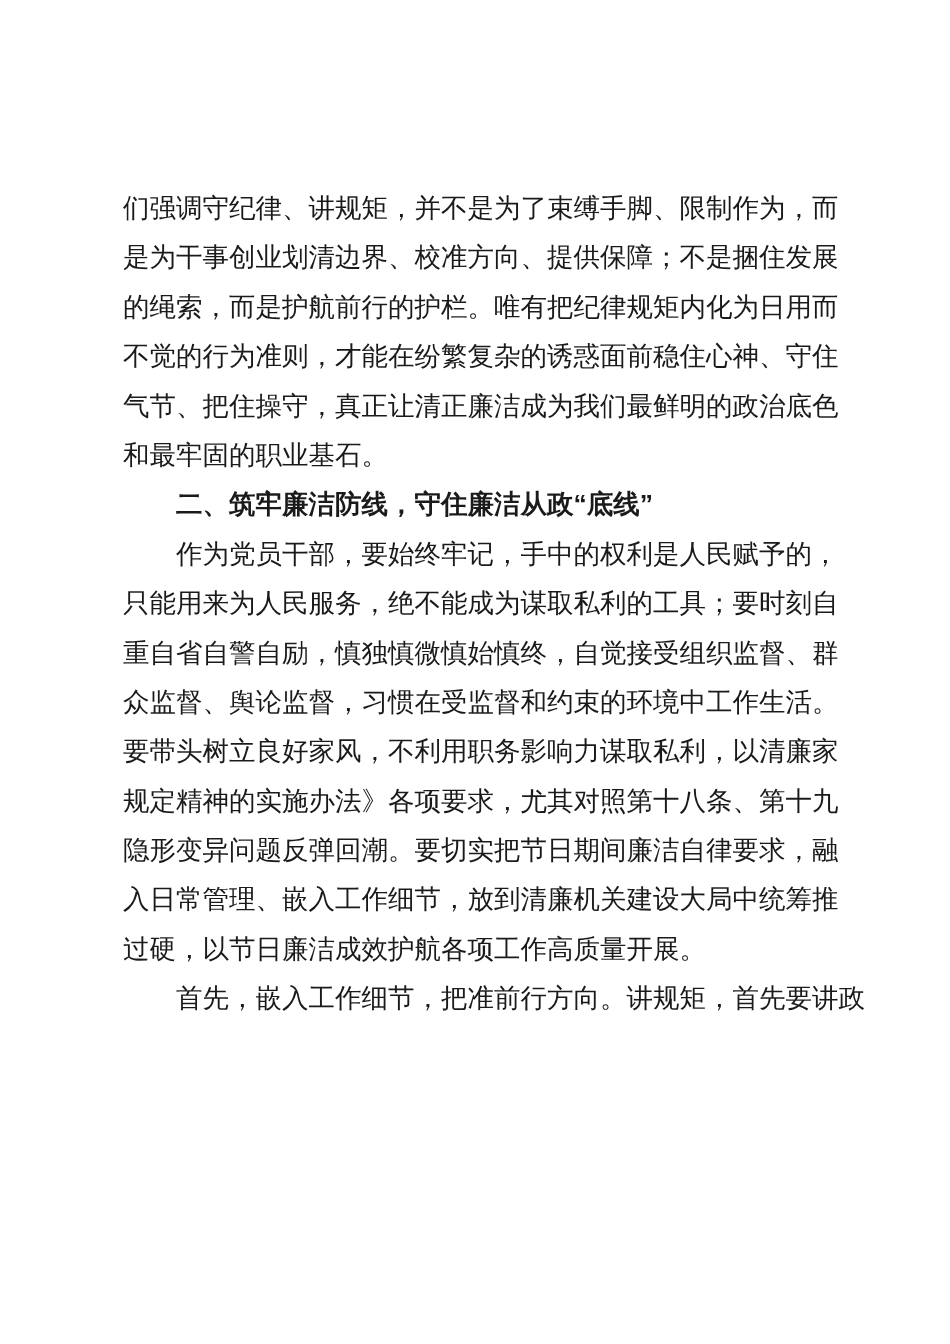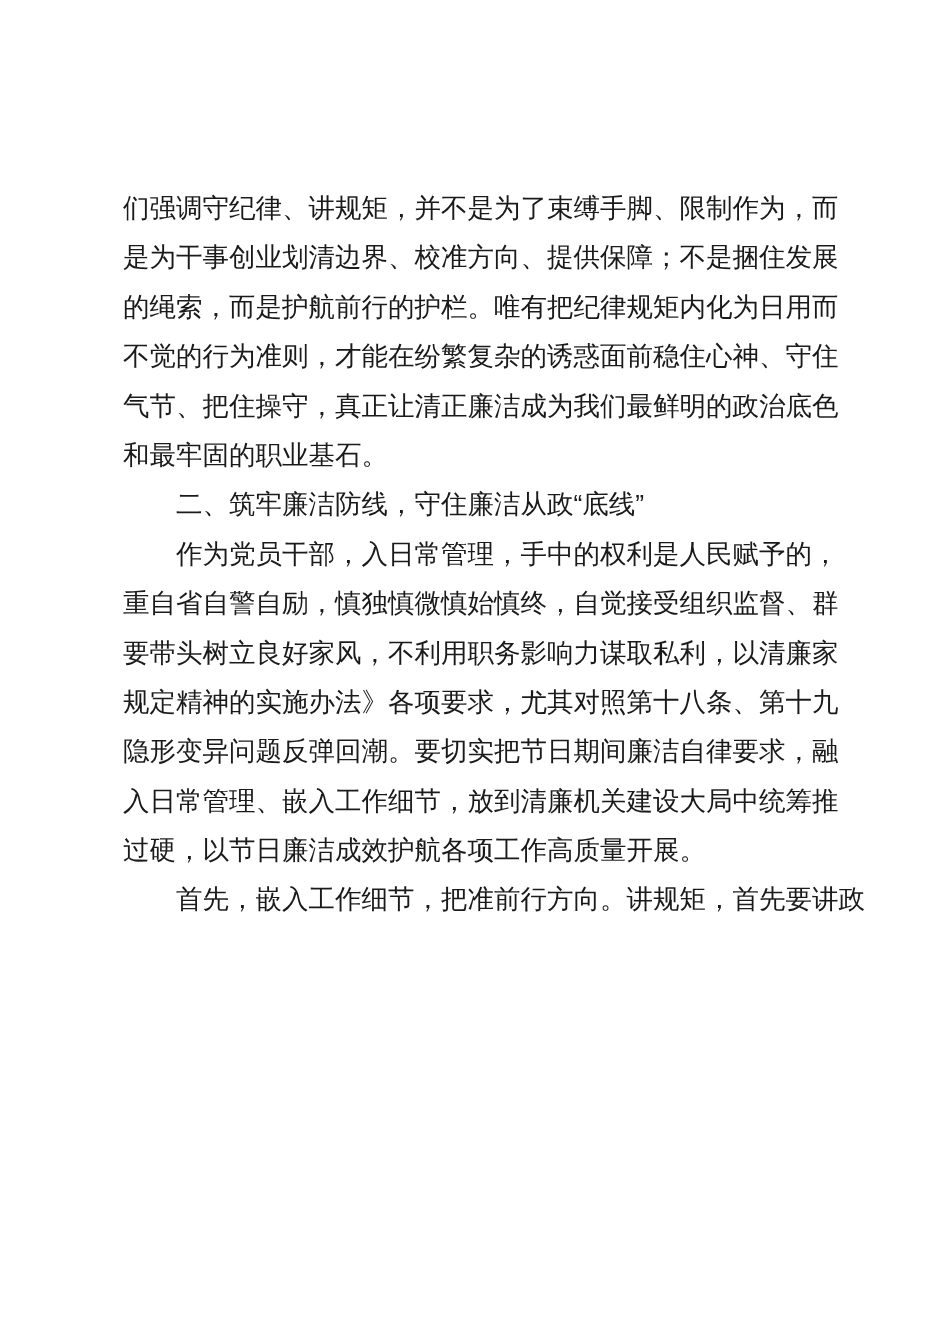--- a/index.html
+++ b/index.html
@@ -27,40 +27,42 @@
     letter-spacing: 0;
   }
   .line {
     height: 49.4px;
     white-space: nowrap;
   }
   .line.indent {
     text-indent: 53px;
   }
   .line.heading {
-    font-weight: 400;
+    font-weight: 700;
   }
 </style>
 </head>
 <body>
 
 <div class="page">
   <div class="textblock">
 
     <div class="line">们强调守纪律、讲规矩，并不是为了束缚手脚、限制作为，而</div>
     <div class="line">是为干事创业划清边界、校准方向、提供保障；不是捆住发展</div>
     <div class="line">的绳索，而是护航前行的护栏。唯有把纪律规矩内化为日用而</div>
     <div class="line">不觉的行为准则，才能在纷繁复杂的诱惑面前稳住心神、守住</div>
     <div class="line">气节、把住操守，真正让清正廉洁成为我们最鲜明的政治底色</div>
     <div class="line">和最牢固的职业基石。</div>
 
     <div class="line indent heading">二、筑牢廉洁防线，守住廉洁从政“底线”</div>
 
-    <div class="line indent">作为党员干部，入日常管理，手中的权利是人民赋予的，</div>
+    <div class="line indent">作为党员干部，要始终牢记，手中的权利是人民赋予的，</div>
+    <div class="line">只能用来为人民服务，绝不能成为谋取私利的工具；要时刻自</div>
     <div class="line">重自省自警自励，慎独慎微慎始慎终，自觉接受组织监督、群</div>
+    <div class="line">众监督、舆论监督，习惯在受监督和约束的环境中工作生活。</div>
     <div class="line">要带头树立良好家风，不利用职务影响力谋取私利，以清廉家</div>
     <div class="line">规定精神的实施办法》各项要求，尤其对照第十八条、第十九</div>
     <div class="line">隐形变异问题反弹回潮。要切实把节日期间廉洁自律要求，融</div>
     <div class="line">入日常管理、嵌入工作细节，放到清廉机关建设大局中统筹推</div>
     <div class="line">过硬，以节日廉洁成效护航各项工作高质量开展。</div>
 
     <div class="line indent">首先，嵌入工作细节，把准前行方向。讲规矩，首先要讲政</div>
 
   </div>
 </div>

